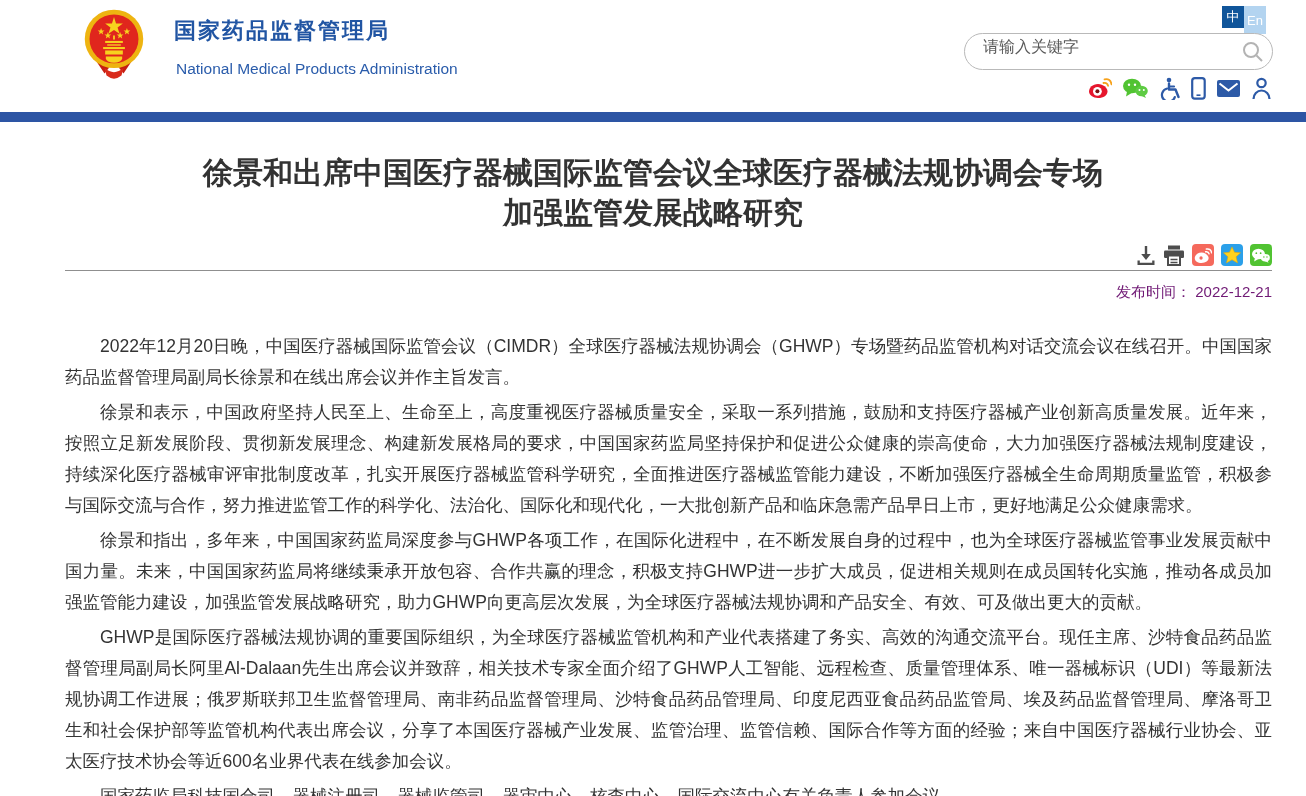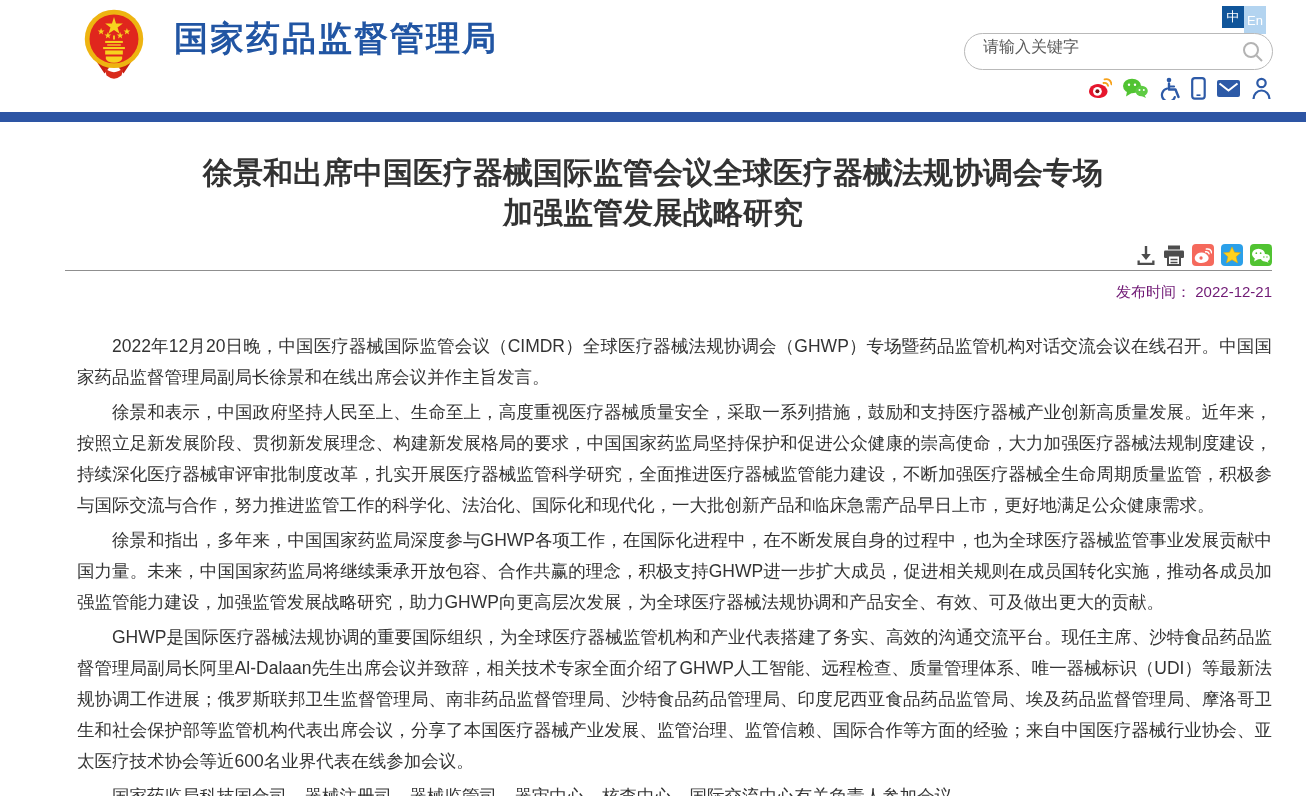--- a/index.html
+++ b/index.html
@@ -2,21 +2,21 @@
 <html><head>
 <meta charset="utf-8">
 <style>
   * { box-sizing: border-box; margin: 0; padding: 0; }
   html,body { width:1306px; height:796px; background:#fff; overflow:hidden;
     font-family:"Liberation Sans","DejaVu Sans",sans-serif; }
 
   
   .header { position:absolute; top:0; left:0; width:1306px; height:112px; background:#fff; }
   .emblem { position:absolute; left:80px; top:6px; width:68px; height:78px; }
-  .site-title { position:absolute; left:174px; top:16px; font-size:34px; font-weight:bold;
+  .site-title { position:absolute; left:174px; top:16px; font-size:22px; font-weight:bold;
     color:#2155a3; letter-spacing:2px; white-space:nowrap; }
   .site-subtitle { position:absolute; left:176px; top:60px; font-size:15.5px; color:#2a5cab; white-space:nowrap; }
 
   .lang { position:absolute; top:6px; left:1222px; display:flex; }
   .lang-zh { width:22px; height:22px; background:#10559a; color:#fff; font-size:13px;
     display:flex; align-items:center; justify-content:center; cursor:pointer; }
   .lang-en { width:22px; height:28px; background:#b3d4f0; color:#fff; font-size:13px;
     display:flex; align-items:center; justify-content:center; cursor:pointer; }
 
   .searchbox { position:absolute; left:964px; top:33px; width:309px; height:37px;
@@ -47,21 +47,21 @@
   .sb-wechat { background:#51c332; display:flex; }
 
   .divider { position:absolute; top:270px; left:65px; width:1207px; height:0;
     border-top:1px solid #8f8f8f; }
 
   .pubdate { position:absolute; top:283px; left:65px; width:1207px; text-align:right;
     color:#701a75; font-size:15px; }
 
   .body-text { position:absolute; top:331px; left:65px; width:1207px;
     font-size:17.5px; color:#333; line-height:31px; text-align:justify; }
-  .body-text p { margin:0 0 4px 12px; text-indent:2em; }
+  .body-text p { margin:0 0 4px 0; text-indent:2em; }
 </style>
 </head>
 <body>
 
 <div class="header">
 
   <svg class="emblem" viewBox="0 0 100 112">
     <path d="M24 80 L36 98 L43 89 Z" fill="#c51e12"></path>
     <path d="M76 80 L64 98 L57 89 Z" fill="#c51e12"></path>
     <path d="M36 90 Q50 102 64 90 L61 101 Q50 110 39 101 Z" fill="#d92b1c"></path>
@@ -74,20 +74,21 @@
     <polygon points="69,31 70.3,34.5 74,34.7 71.1,36.9 72,40.4 69,38.3 66,40.4 66.9,36.9 64,34.7 67.7,34.5" fill="#f7d21e"></polygon>
     <rect x="48.7" y="42" width="2.6" height="6" fill="#f7d21e"></rect>
     <rect x="37" y="50" width="26" height="3" fill="#f7d21e"></rect>
     <rect x="40" y="55" width="20" height="2" fill="#f7d21e"></rect>
     <rect x="34" y="59" width="32" height="3" fill="#f7d21e"></rect>
     <rect x="37" y="64" width="26" height="6" fill="#f7d21e"></rect>
     <path d="M38 73 h24 v3 a12 6 0 0 1 -24 0 Z" fill="#f7d21e"></path>
   </svg>
 
   <div class="site-title">国家药品监督管理局</div>
+  <div class="site-subtitle">National Medical Products Administration</div>
 
   <div class="lang">
     <div class="lang-zh">中</div>
     <div class="lang-en">En</div>
   </div>
 
   <div class="searchbox">
     <input type="text" placeholder="请输入关键字" style="">
     <span class="search-btn">
       <svg width="22" height="22" viewBox="0 0 22 22">

